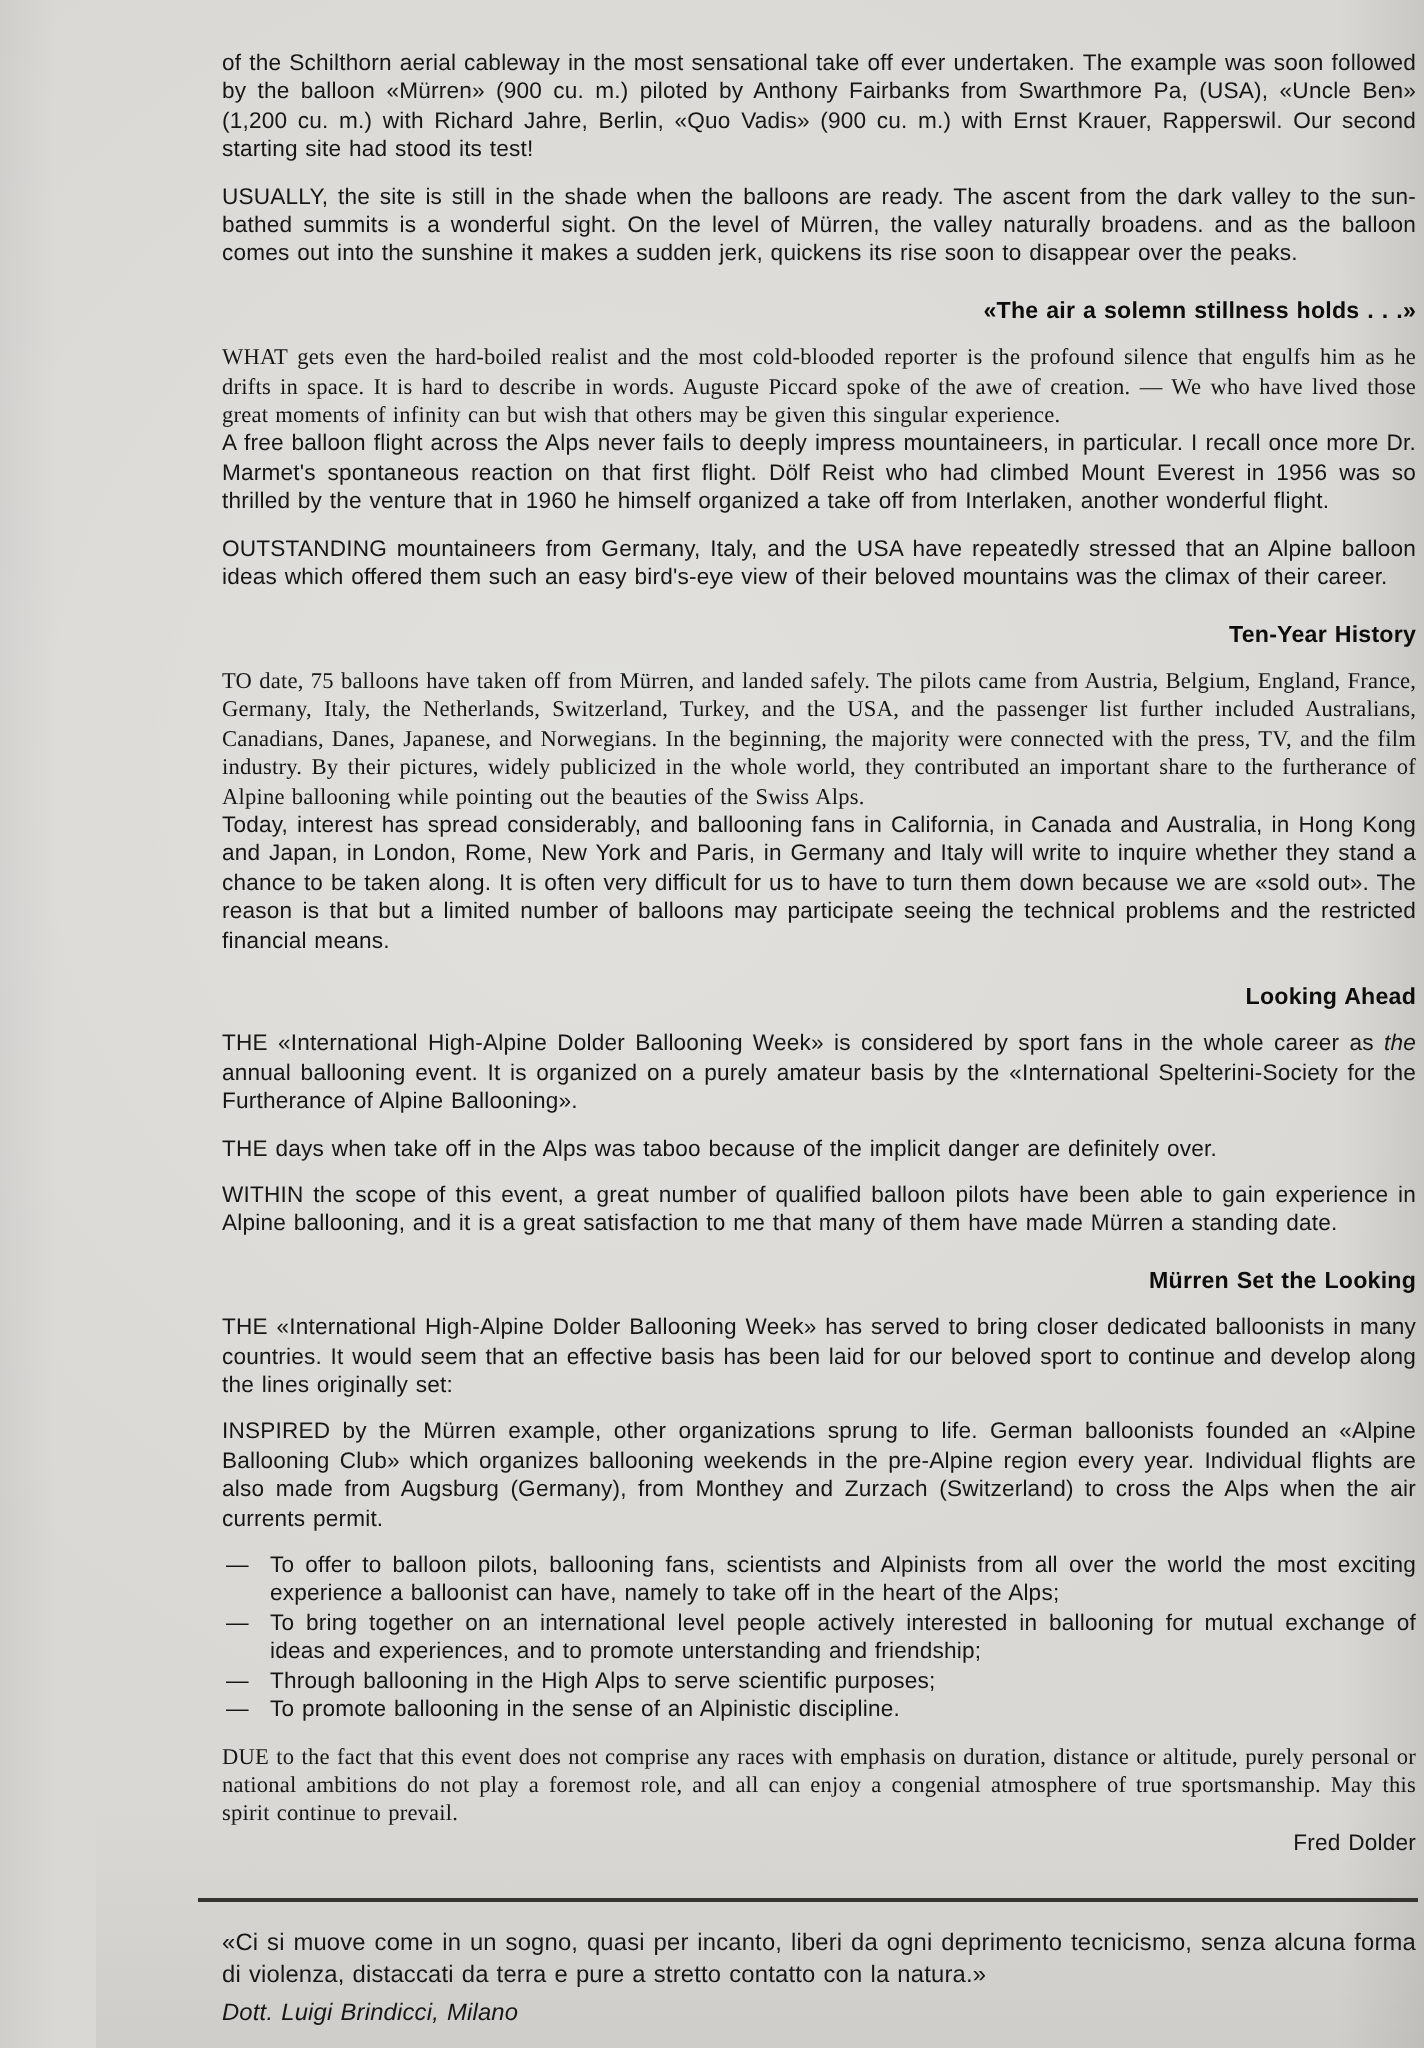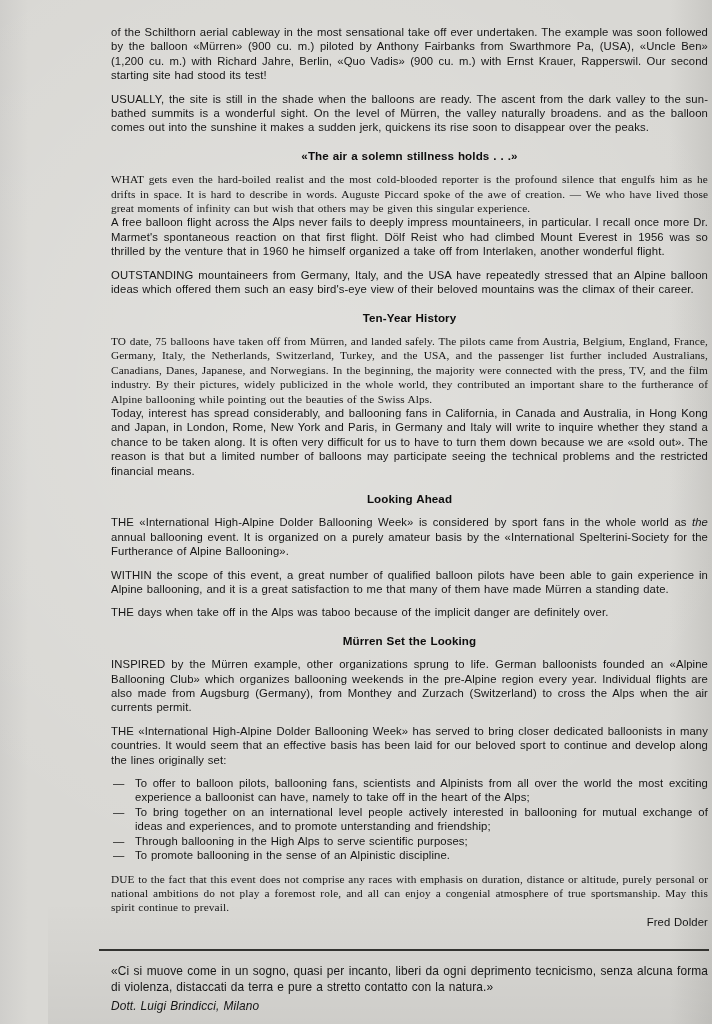--- a/index.html
+++ b/index.html
@@ -27,21 +27,21 @@
     margin: 0 0 9px 0;
     text-align: justify;
     letter-spacing: 0.1px;
     word-spacing: 0.6px;
   }
   p.joined { margin-bottom: 0; font-family: Liberation Serif, serif; }
   h3 {
     font-weight: bold;
     font-size: 11.6px;
     margin: 14px 0 9px 0;
-    text-align: center;
+    text-align: right;
     color: #0d0d0d;
   }
   em { font-style: italic; }
   ul.dash-list { list-style: none; margin: 0 0 9px 0; padding: 0 0 0 2px; }
   ul.dash-list li { display: flex; margin: 0; }
   ul.dash-list li .marker { flex: 0 0 22px; }
   ul.dash-list li .li-text { flex: 1; text-align: justify; }
   .signature { text-align: right; margin: 0; }
   .divider {
     border: none;
@@ -71,27 +71,27 @@
   <h3>«The air a solemn stillness holds . . .»</h3>
   <p class="joined">WHAT gets even the hard-boiled realist and the most cold-blooded reporter is the profound silence that engulfs him as he drifts in space. It is hard to describe in words. Auguste Piccard spoke of the awe of creation. — We who have lived those great moments of infinity can but wish that others may be given this singular experience.</p>
   <p>A free balloon flight across the Alps never fails to deeply impress mountaineers, in particular. I recall once more Dr. Marmet's spontaneous reaction on that first flight. Dölf Reist who had climbed Mount Everest in 1956 was so thrilled by the venture that in 1960 he himself organized a take off from Interlaken, another wonderful flight.</p>
   <p>OUTSTANDING mountaineers from Germany, Italy, and the USA have repeatedly stressed that an Alpine balloon ideas which offered them such an easy bird's-eye view of their beloved mountains was the climax of their career.</p>
 
   <h3>Ten-Year History</h3>
   <p class="joined">TO date, 75 balloons have taken off from Mürren, and landed safely. The pilots came from Austria, Belgium, England, France, Germany, Italy, the Netherlands, Switzerland, Turkey, and the USA, and the passenger list further included Australians, Canadians, Danes, Japanese, and Norwegians. In the beginning, the majority were connected with the press, TV, and the film industry. By their pictures, widely publicized in the whole world, they contributed an important share to the furtherance of Alpine ballooning while pointing out the beauties of the Swiss Alps.</p>
   <p>Today, interest has spread considerably, and ballooning fans in California, in Canada and Australia, in Hong Kong and Japan, in London, Rome, New York and Paris, in Germany and Italy will write to inquire whether they stand a chance to be taken along. It is often very difficult for us to have to turn them down because we are «sold out». The reason is that but a limited number of balloons may participate seeing the technical problems and the restricted financial means.</p>
 
   <h3>Looking Ahead</h3>
-  <p><span>THE «International High-Alpine Dolder Ballooning Week» is considered by sport fans in the whole world as </span><em>the</em><span> annual ballooning event. It is organized on a purely amateur basis by the «International Spelterini-Society for the Furtherance of Alpine Ballooning».</span></p>
+  <p><span>THE «International High-Alpine Dolder Ballooning Week» is considered by sport fans in the whole career as </span><em>the</em><span> annual ballooning event. It is organized on a purely amateur basis by the «International Spelterini-Society for the Furtherance of Alpine Ballooning».</span></p>
+  <p>THE days when take off in the Alps was taboo because of the implicit danger are definitely over.</p>
   <p>WITHIN the scope of this event, a great number of qualified balloon pilots have been able to gain experience in Alpine ballooning, and it is a great satisfaction to me that many of them have made Mürren a standing date.</p>
-  <p>THE days when take off in the Alps was taboo because of the implicit danger are definitely over.</p>
 
   <h3>Mürren Set the Looking</h3>
+  <p>THE «International High-Alpine Dolder Ballooning Week» has served to bring closer dedicated balloonists in many countries. It would seem that an effective basis has been laid for our beloved sport to continue and develop along the lines originally set:</p>
   <p>INSPIRED by the Mürren example, other organizations sprung to life. German balloonists founded an «Alpine Ballooning Club» which organizes ballooning weekends in the pre-Alpine region every year. Individual flights are also made from Augsburg (Germany), from Monthey and Zurzach (Switzerland) to cross the Alps when the air currents permit.</p>
-  <p>THE «International High-Alpine Dolder Ballooning Week» has served to bring closer dedicated balloonists in many countries. It would seem that an effective basis has been laid for our beloved sport to continue and develop along the lines originally set:</p>
 
   <ul class="dash-list">
     <li>
       <span class="marker">—</span>
       <span class="li-text">To offer to balloon pilots, ballooning fans, scientists and Alpinists from all over the world the most exciting experience a balloonist can have, namely to take off in the heart of the Alps;</span>
     </li>
     <li>
       <span class="marker">—</span>
       <span class="li-text">To bring together on an international level people actively interested in ballooning for mutual exchange of ideas and experiences, and to promote unterstanding and friendship;</span>
     </li>

